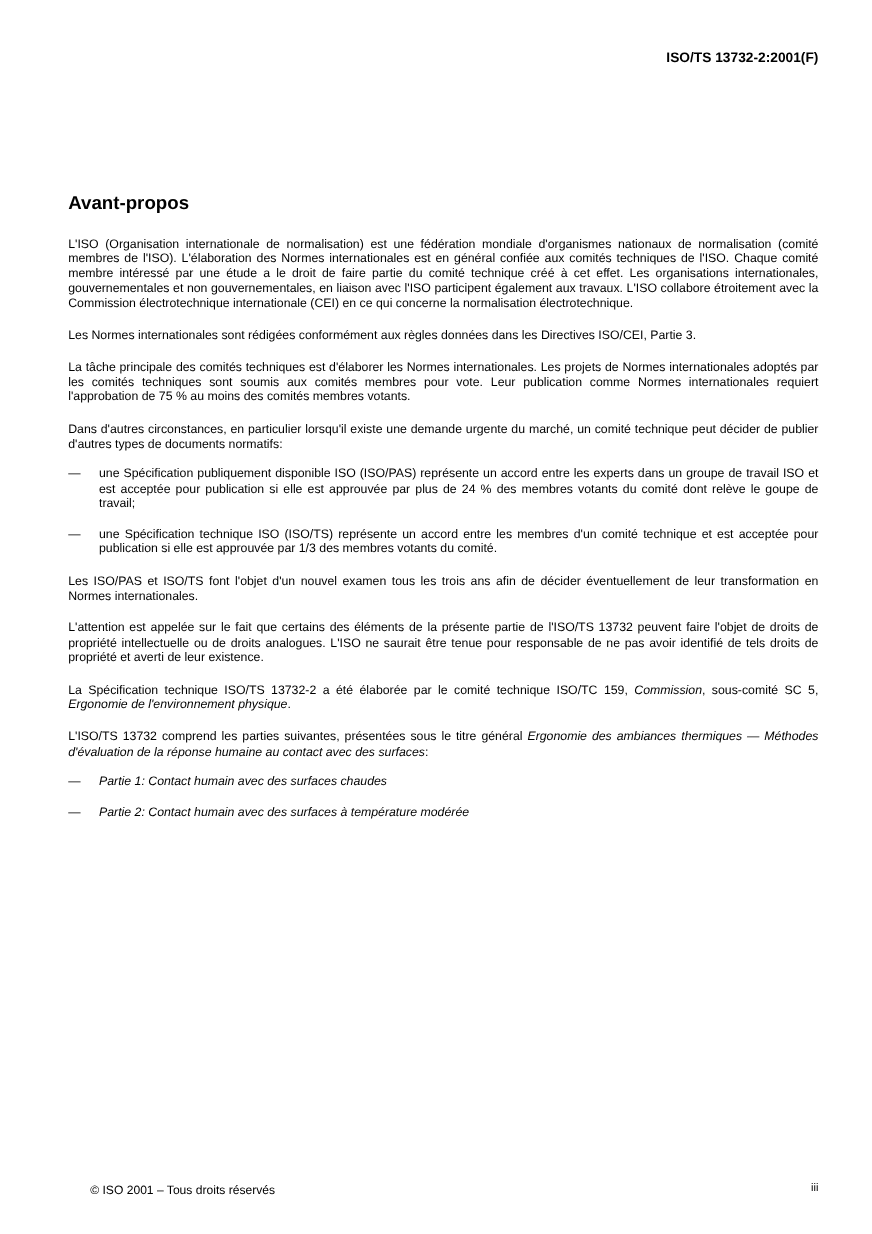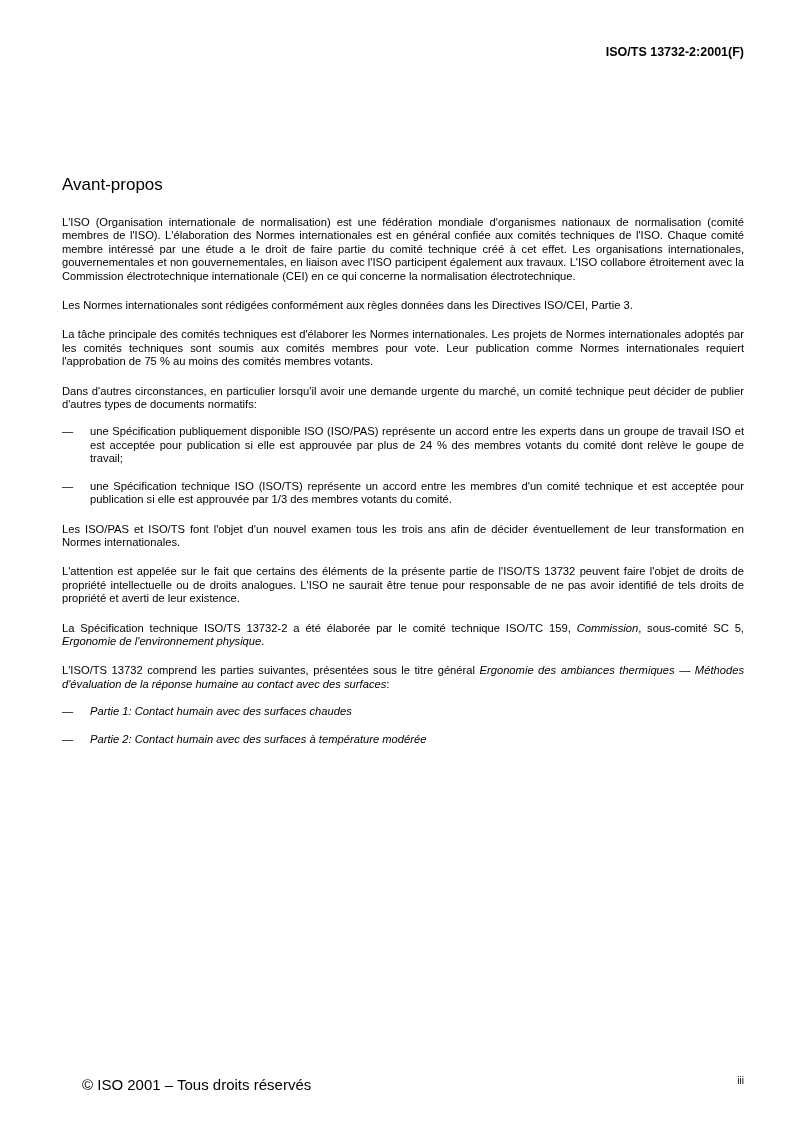--- a/index.html
+++ b/index.html
@@ -8,51 +8,51 @@
       font-family: "Liberation Sans", sans-serif; color: #000;
     }
     .header-ref {
       position: absolute; top: 45px; right: 49px;
       font-size: 12.5px; font-weight: bold; text-align: center;
     }
     .content {
       position: absolute; left: 62px; top: 175px; width: 682px;
     }
     h1 {
-      font-size: 17px; font-weight: normal; margin: 0 0 21px 0; line-height: 20px;
+      font-size: 17px; font-weight: bold; margin: 0 0 21px 0; line-height: 20px;
     }
     p {
       margin: 16px 0 14px 0; font-size: 11.2px; line-height: 13.4px;
       text-align: justify;
     }
     .dash-item {
       position: relative; padding-left: 28px; margin: 0 0 14px 0;
       font-size: 11.2px; line-height: 13.4px; text-align: justify;
     }
     .dash-item .dash { position: absolute; left: 0; top: 0; }
     i { font-style: italic; }
     .footer-left {
-      position: absolute; left: 62px; top: 1076px; font-size: 15px; padding-left: 20px;
+      position: absolute; left: 62px; top: 1076px; font-size: 11px; padding-left: 20px;
     }
     .footer-right {
       position: absolute; right: 49px; top: 1075px; font-size: 10px;
     }
   </style>
 </head>
 <body>
 
 <div class="header-ref">ISO/TS 13732-2:2001(F)</div>
 
 <div class="content">
   <h1>Avant-propos</h1>
 
   <p>L'ISO (Organisation internationale de normalisation) est une fédération mondiale d'organismes nationaux de normalisation (comité membres de l'ISO). L'élaboration des Normes internationales est en général confiée aux comités techniques de l'ISO. Chaque comité membre intéressé par une étude a le droit de faire partie du comité technique créé à cet effet. Les organisations internationales, gouvernementales et non gouvernementales, en liaison avec l'ISO participent également aux travaux. L'ISO collabore étroitement avec la Commission électrotechnique internationale (CEI) en ce qui concerne la normalisation électrotechnique.</p>
   <p>Les Normes internationales sont rédigées conformément aux règles données dans les Directives ISO/CEI, Partie 3.</p>
   <p>La tâche principale des comités techniques est d'élaborer les Normes internationales. Les projets de Normes internationales adoptés par les comités techniques sont soumis aux comités membres pour vote. Leur publication comme Normes internationales requiert l'approbation de 75 % au moins des comités membres votants.</p>
-  <p>Dans d'autres circonstances, en particulier lorsqu'il avoir une demande urgente du marché, un comité technique peut décider de publier d'autres types de documents normatifs:</p>
+  <p>Dans d'autres circonstances, en particulier lorsqu'il existe une demande urgente du marché, un comité technique peut décider de publier d'autres types de documents normatifs:</p>
 
   <div class="dash-item">
     <span class="dash">—</span>
     <span>une Spécification publiquement disponible ISO (ISO/PAS) représente un accord entre les experts dans un groupe de travail ISO et est acceptée pour publication si elle est approuvée par plus de 24 % des membres votants du comité dont relève le goupe de travail;</span>
   </div>
   <div class="dash-item">
     <span class="dash">—</span>
     <span>une Spécification technique ISO (ISO/TS) représente un accord entre les membres d'un comité technique et est acceptée pour publication si elle est approuvée par 1/3 des membres votants du comité.</span>
   </div>
 

